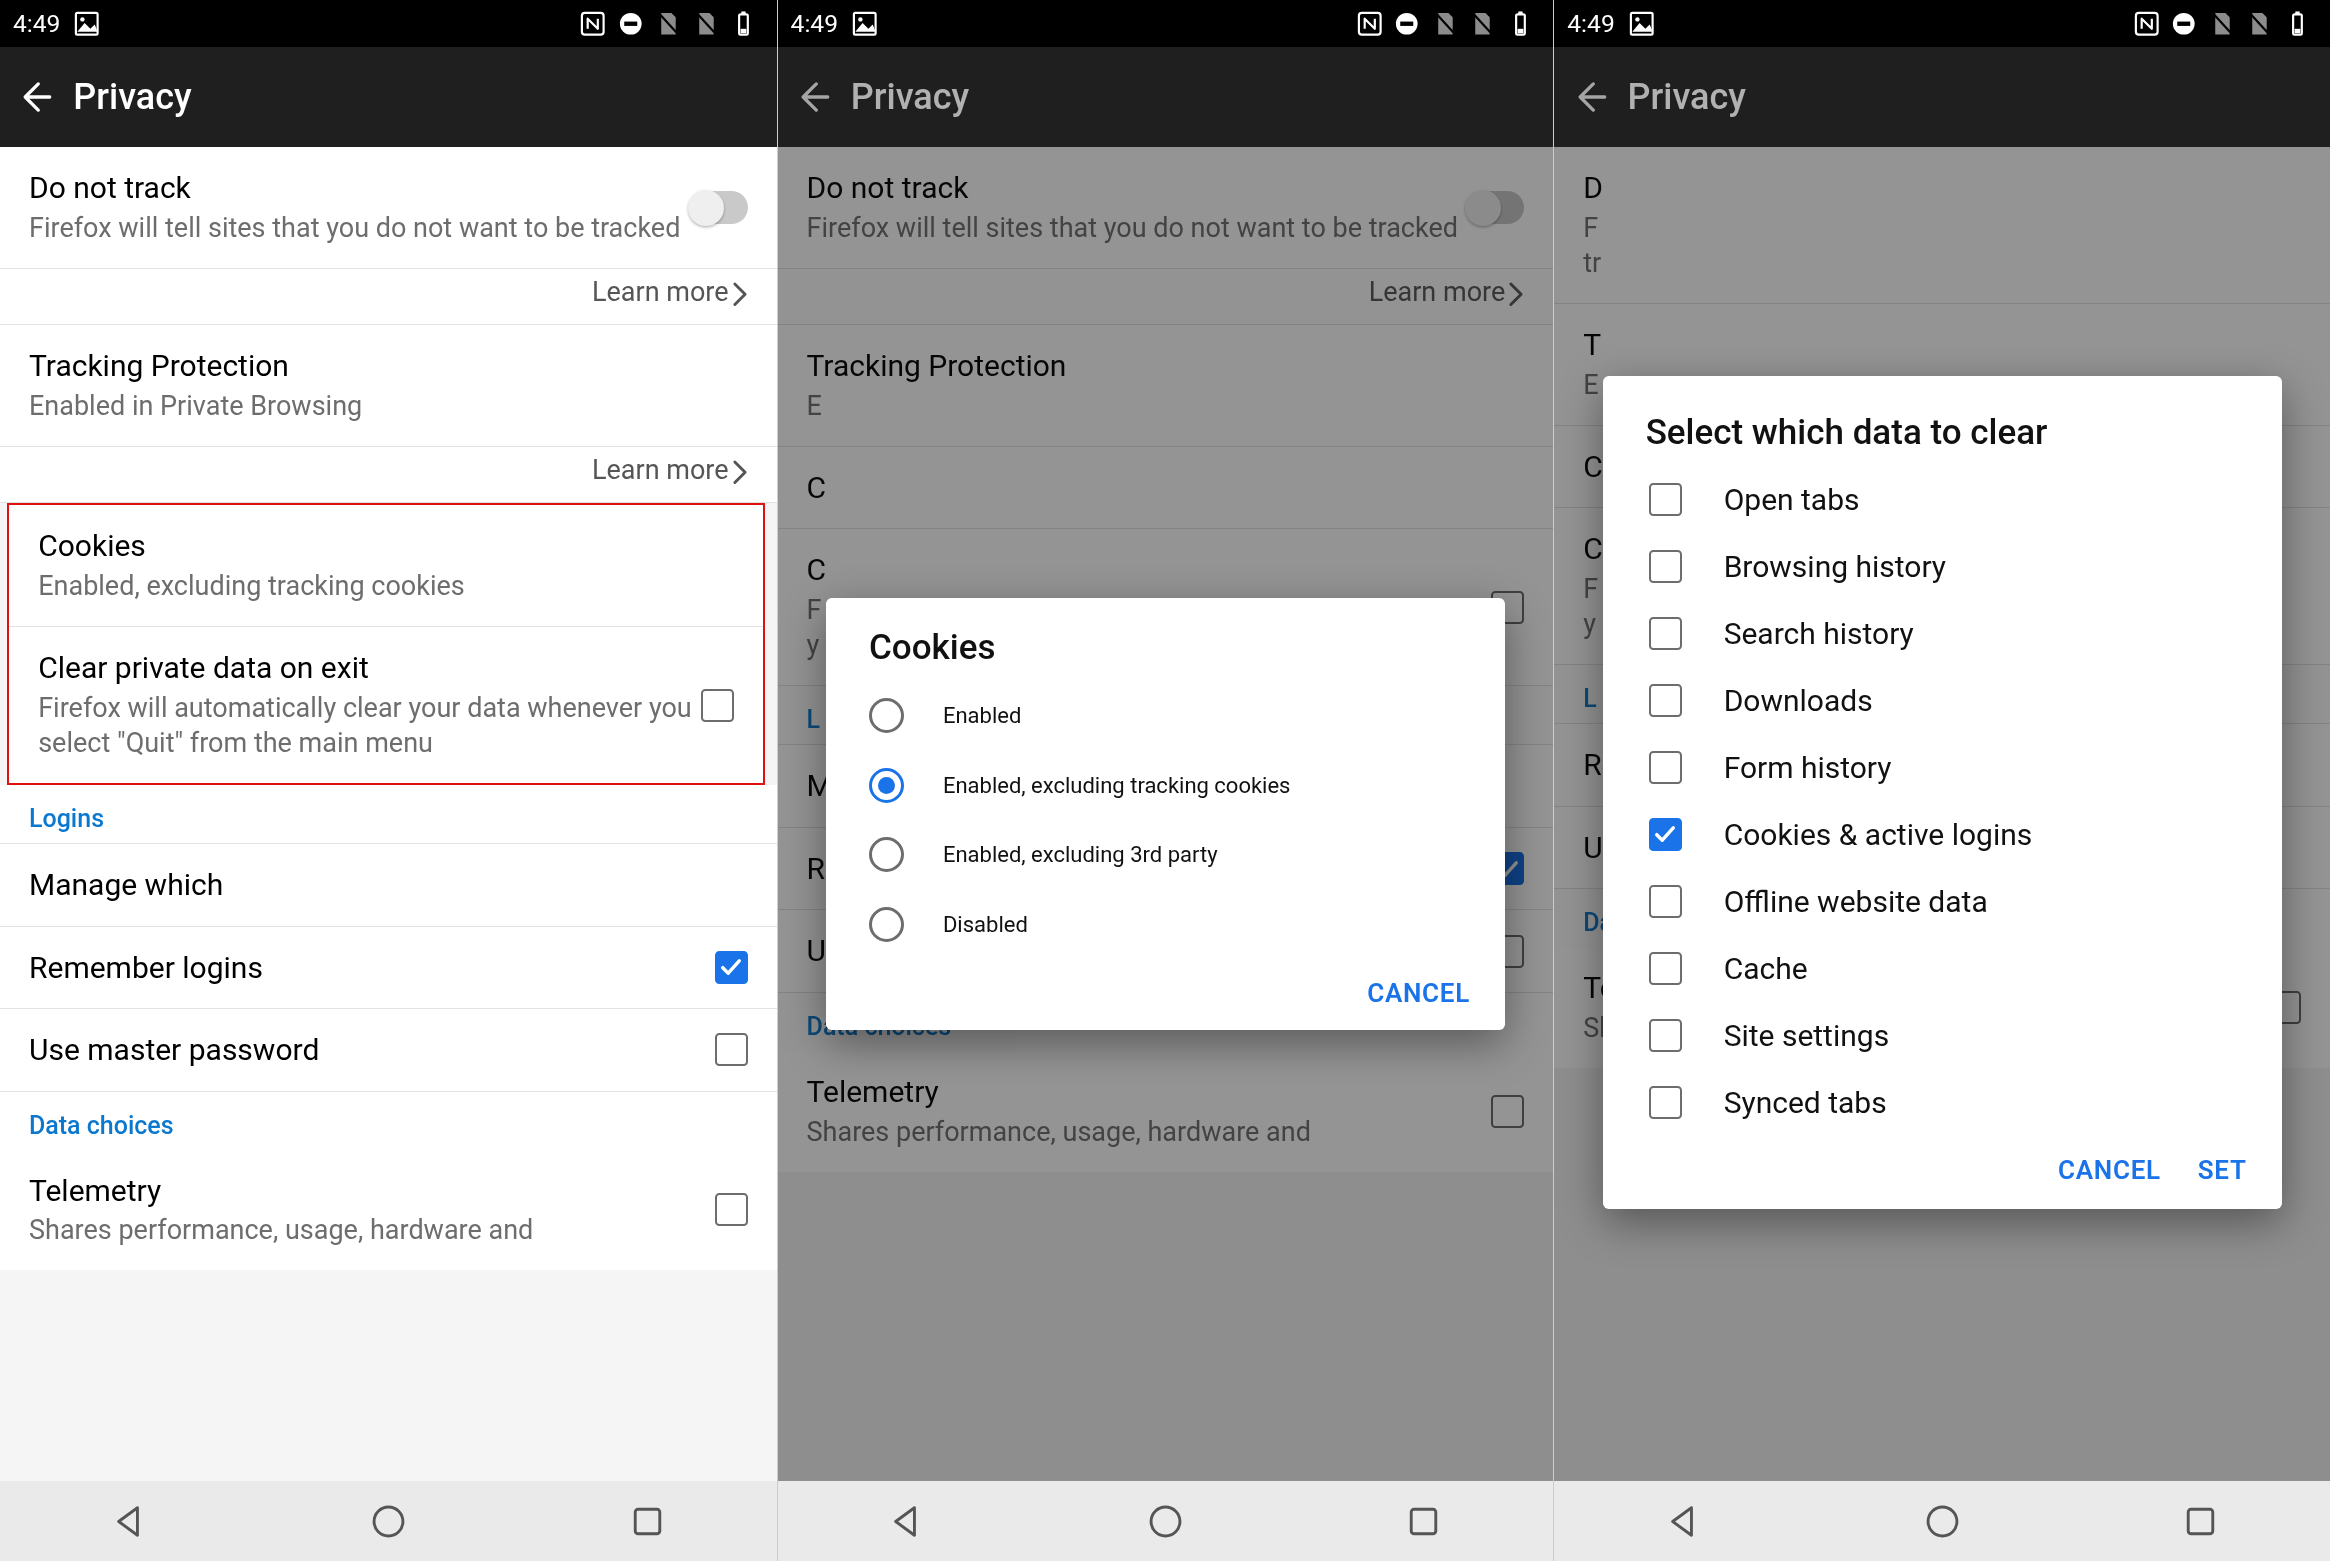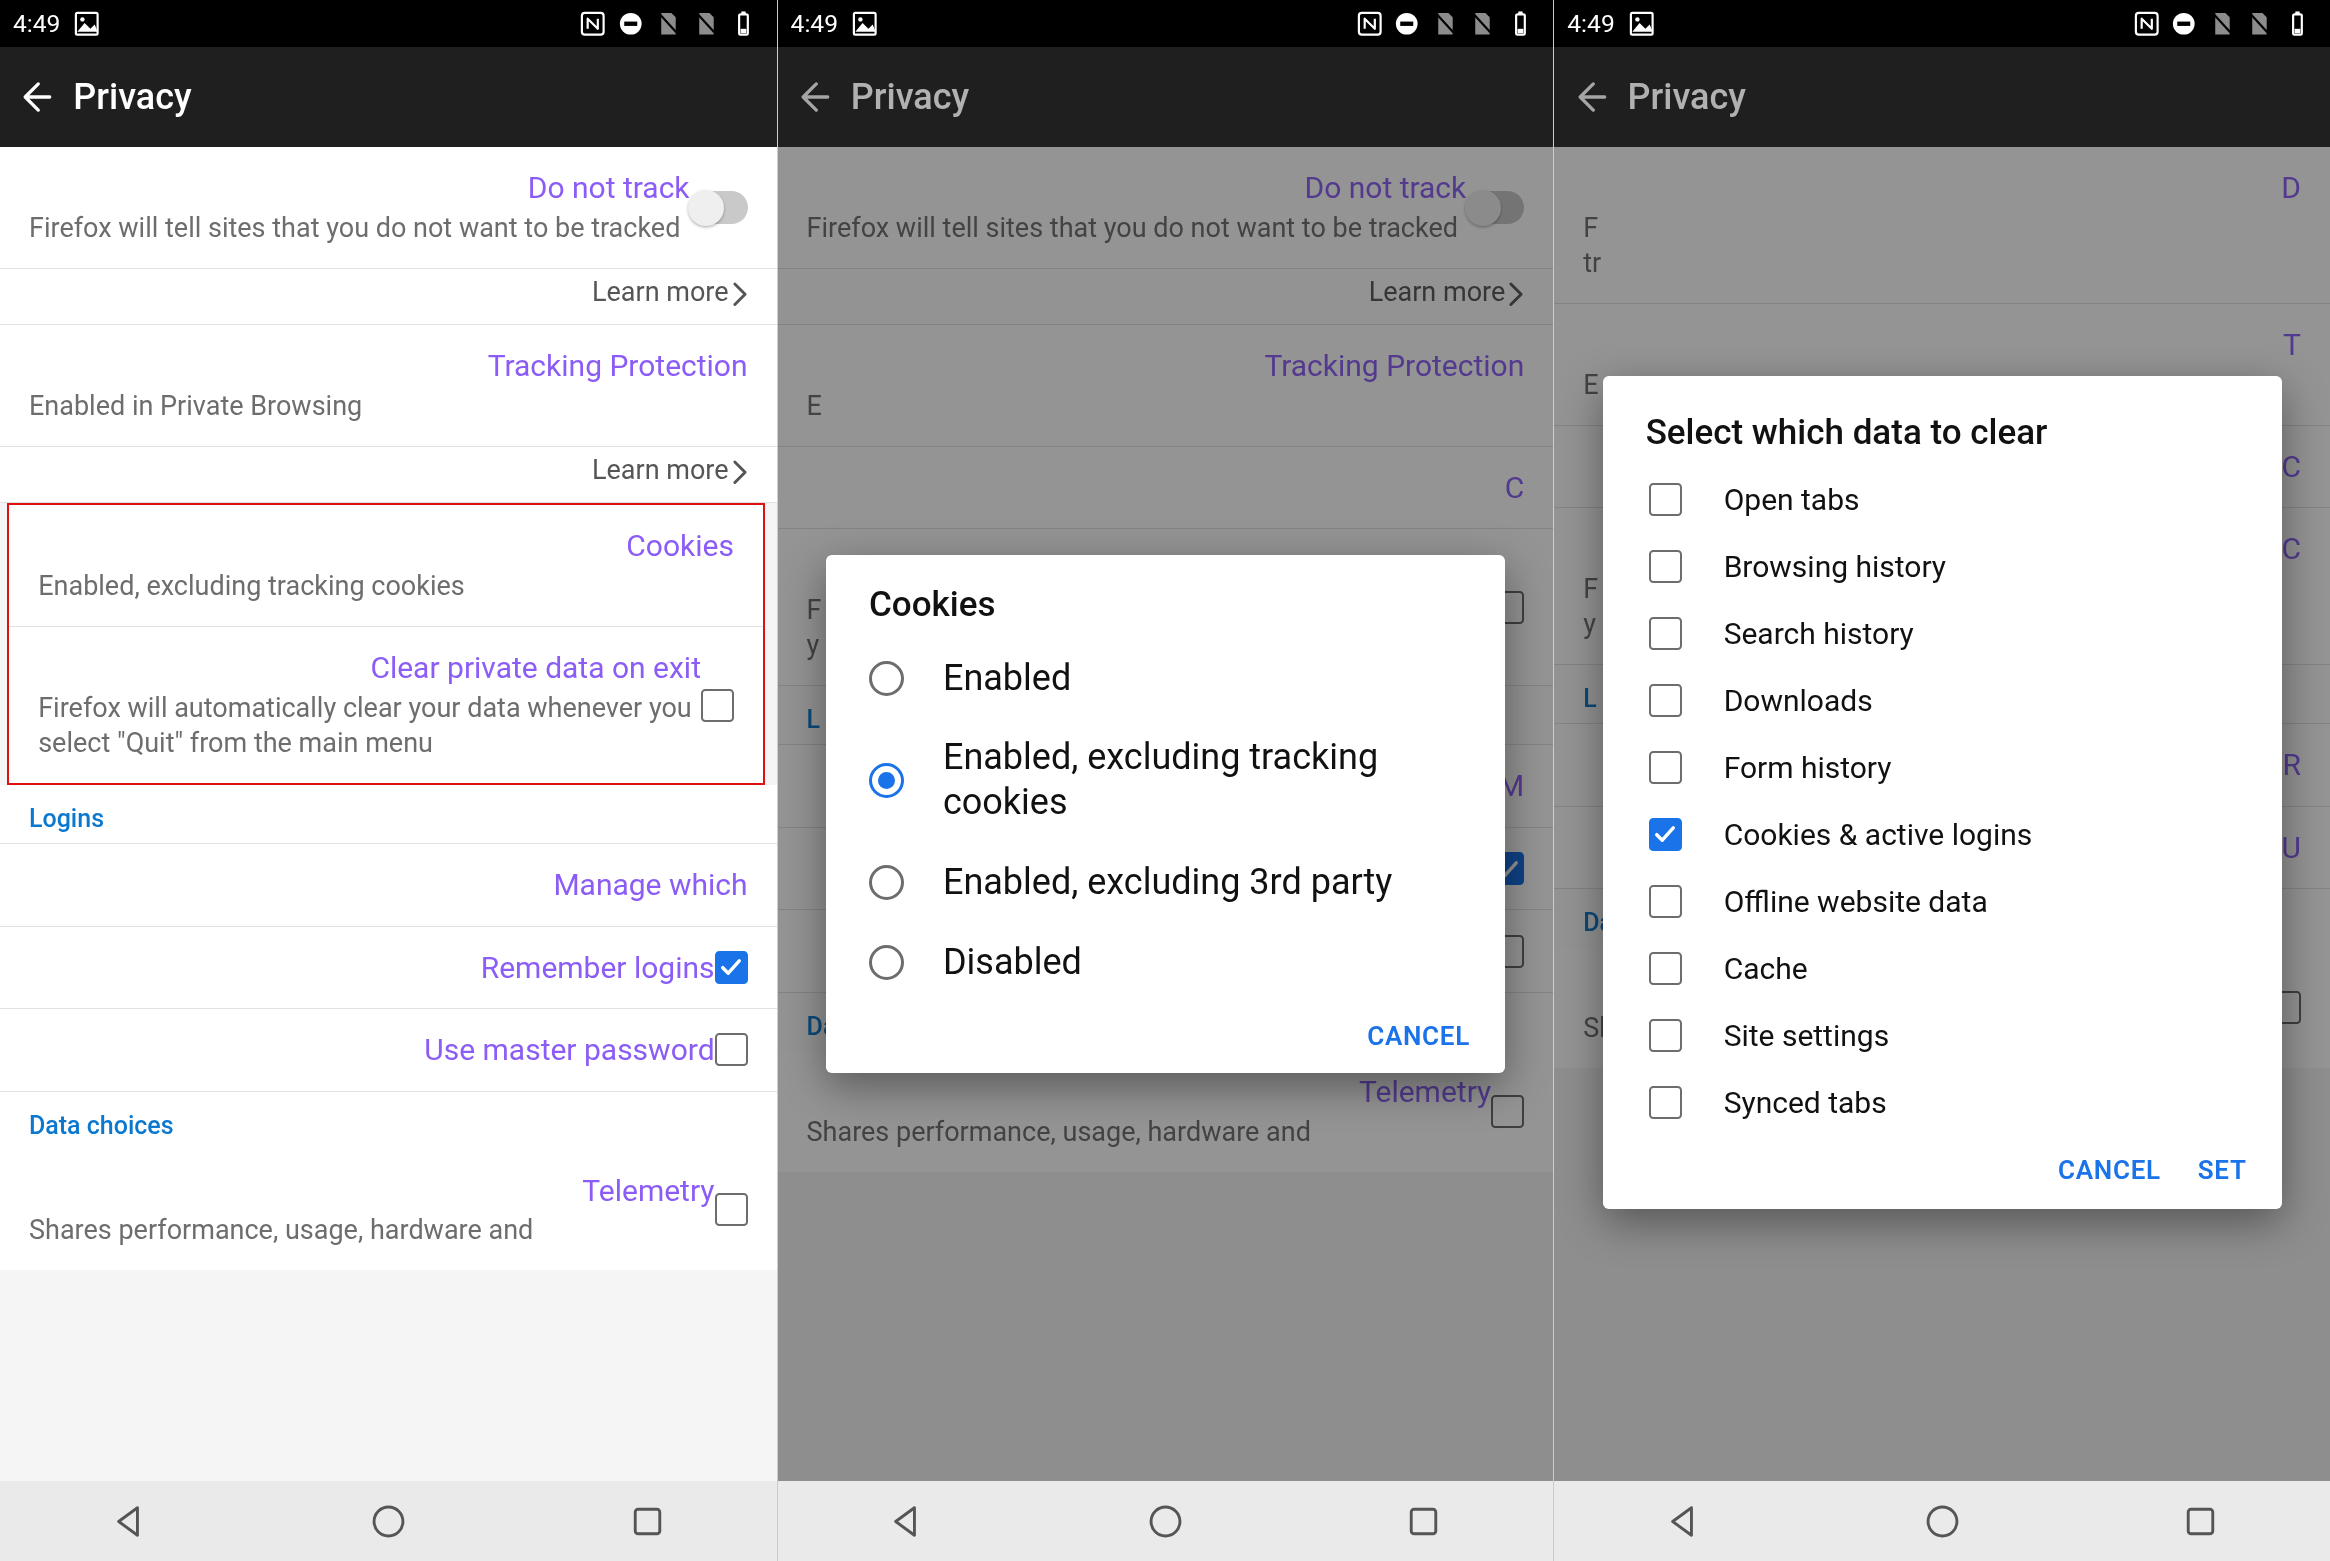--- a/index.html
+++ b/index.html
@@ -15,21 +15,21 @@
 
 .appbar { height: 100px; background: #1f1f1f; color: #fff; display: flex; align-items: center; padding: 0 17.3px; gap: 20px; }
 .appbar .title { font-size: 36px; font-weight: 500; }
 .back-arrow { width: 36px; height: 36px; }
 
 .content { flex: 1; overflow: hidden; background: #f5f5f5; }
 
 .row { background: #fff; padding: 22px 29px; border-bottom: 0.7px solid #e2e2e2; display: flex; align-items: center; }
 .row.noborder { border-bottom: none; }
 .row .texts { flex: 1; min-width: 0; }
-.ptitle { font-size: 30px; color: #8b5cf6; line-height: 1.25; text-align: right; }
+.ptitle { font-size: 30px; color: #000000; line-height: 1.25; }
 .psub { font-size: 27px; color: #6d6d6d; line-height: 1.3; margin-top: 4.3px; }
 .section-header { padding: 19px 29px 10px; font-size: 25px; color: #0b78d0; font-weight: 500; background: #fff; border-bottom: 0.7px solid #e2e2e2; }
 .section-header.nb { border-bottom: none; }
 
 .learnmore { background: #fff; display: flex; justify-content: flex-end; align-items: center; gap: 0; padding: 7.2px 26px 16px; border-bottom: 0.7px solid #e2e2e2; font-size: 27px; color: #555; }
 
 .toggle { width: 58px; height: 33px; border-radius: 16.6px; background: #c9c9c9; position: relative; flex-shrink: 0; }
 .toggle::after { content: ""; position: absolute; width: 36px; height: 36px; border-radius: 50%; background: #efefef; top: -1.4px; left: -1.4px; box-shadow: 0 1.4px 2.9px rgba(0,0,0,.3); }
 
 .cbox { width: 33px; height: 33px; border: 2.9px solid #6d6d6d; border-radius: 4.3px; flex-shrink: 0; display: flex; align-items: center; justify-content: center; }
@@ -40,21 +40,21 @@
 .highlight-box .row:last-child { border-bottom: none; }
 
 .navbar { height: 80px; background: #eaeaea; display: flex; align-items: center; justify-content: space-around; }
 .navbar .navbtn { width: 39px; height: 39px; }
 
 .scrim { position: absolute; inset: 0; background: rgba(0,0,0,.42); display: flex; align-items: center; justify-content: center; z-index: 5; }
 .dialog { background: #fff; border-radius: 5.8px; width: 679px; padding: 29px 0 14.5px; box-shadow: 0 13px 43px rgba(0,0,0,.4); }
 .dialog.tall { width: 679px; padding: 36px 0 17.3px; }
 .dialog-title { font-size: 35px; font-weight: 500; padding: 0 43px 13px; color: #111; }
 .radio-row { display: flex; align-items: center; gap: 39px; padding: 17.3px 43px; }
-.radio-row .lbl { font-size: 36px; color: #111; line-height: 1.25; }
+.radio-row .lbl { font-size: 22px; color: #111; line-height: 1.25; }
 .radio { width: 35px; height: 35px; border: 3.6px solid #6d6d6d; border-radius: 50%; display: flex; align-items: center; justify-content: center; flex-shrink: 0; }
 .radio.sel { border-color: #1a73e8; }
 .radio.sel::after { content: ""; width: 17.3px; height: 17.3px; background: #1a73e8; border-radius: 50%; }
 .dialog-actions { display: flex; justify-content: flex-end; gap: 29px; padding: 19px 35px 7.2px; }
 .dlg-btn { color: #1a73e8; font-size: 26px; font-weight: 600; letter-spacing: 0.7px; margin-left: 8px; }
 
 .check-row { display: flex; align-items: center; gap: 42px; padding: 16px 46px; }
 .check-row .lbl { font-size: 30px; color: #111; }
 
 .dimtxt .ptitle, .dimtxt .psub, .dimtxt .section-header, .dimtxt .learnmore { opacity: .95; }

